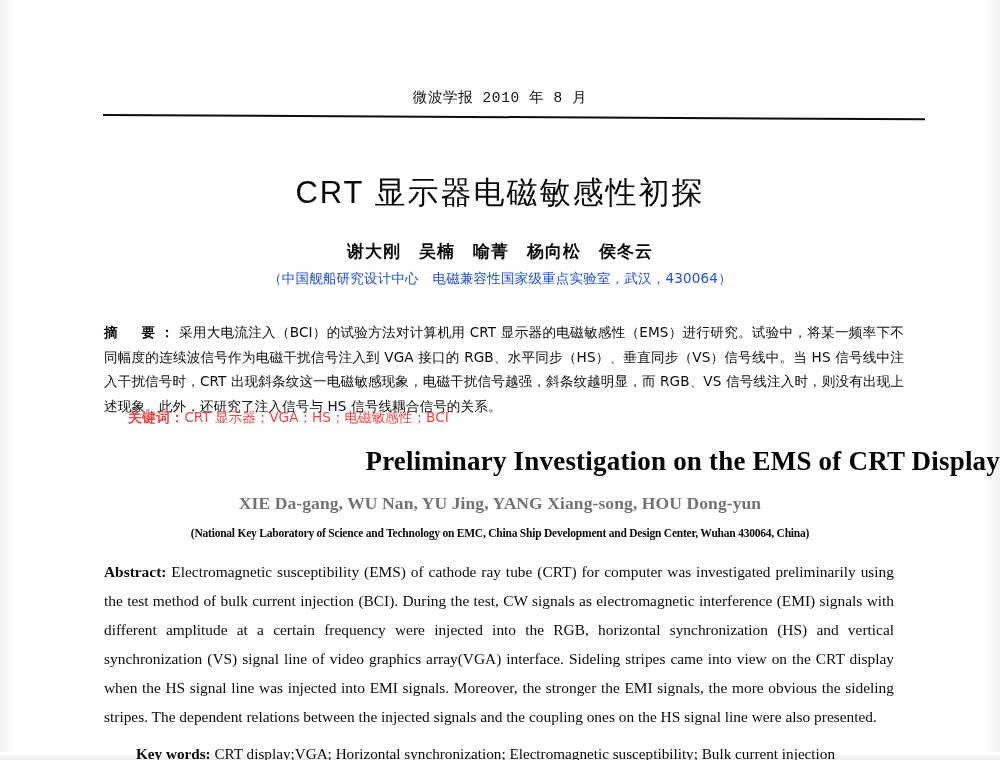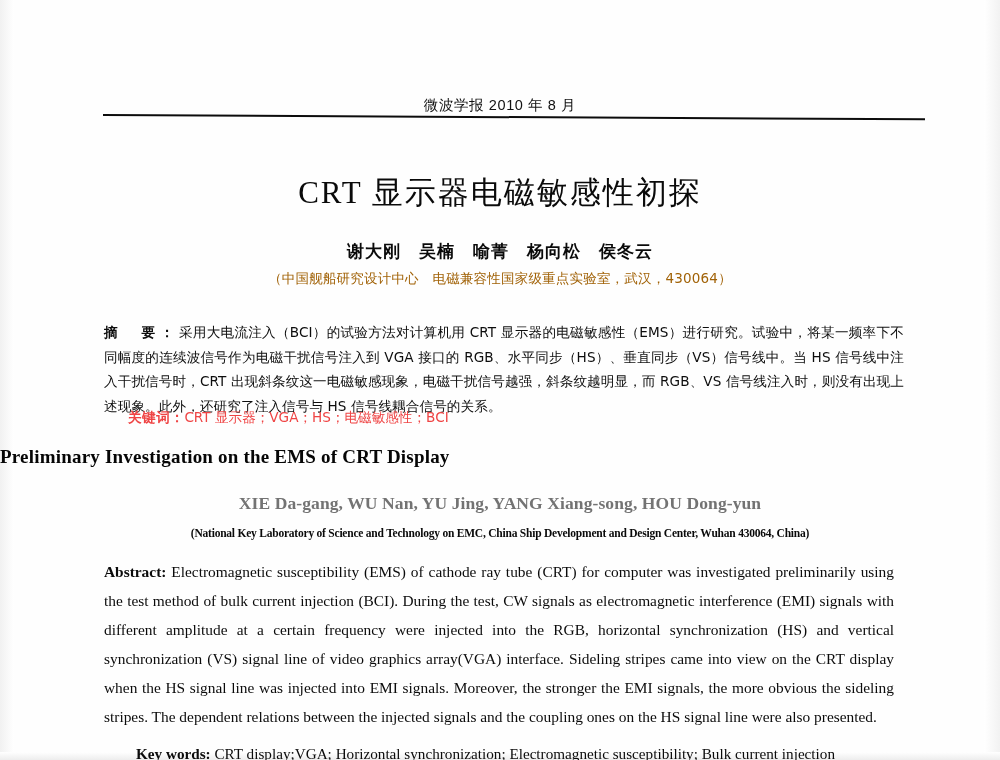--- a/index.html
+++ b/index.html
@@ -44,45 +44,44 @@
     background: linear-gradient(to top, #ededed, #ffffff);
   }
 
   
   .running-head {
     position: absolute;
     left: 0;
     top: 88px;
     width: 1000px;
     text-align: center;
-    font-family: Liberation Sans, sans-serif;
+    font-family: Liberation Mono, monospace;
     font-size: 14.5px;
     letter-spacing: 0.6px;
     color: #111;
-    margin-top: 8px;
   }
   .head-rule {
     position: absolute;
     left: 103px;
     top: 114px;
     width: 822px;
     height: 0;
     border-top: 2.2px solid #0c0c0c;
     transform: rotate(0.30deg);
     transform-origin: left center;
   }
 
   
   .cn-title {
     position: absolute;
     left: 0;
     top: 172px;
     width: 1000px;
     text-align: center;
-    font-family: Liberation Serif, serif;
+    font-family: Liberation Sans, sans-serif;
     font-size: 31px;
     font-weight: 400;
     letter-spacing: 2px;
     color: #0a0a0a;
   }
 
   
   .cn-authors {
     position: absolute;
     left: 0;
@@ -99,21 +98,21 @@
   
   .cn-affil {
     position: absolute;
     left: 0;
     top: 270px;
     width: 1000px;
     text-align: center;
     font-family: "DejaVu Sans", sans-serif;
     font-size: 13.5px;
     letter-spacing: 0.2px;
-    color: #a16207;
+    color: #1d4ed8;
   }
 
   
   .cn-abstract {
     position: absolute;
     left: 104px;
     top: 320px;
     width: 800px;
     font-family: "DejaVu Sans", sans-serif;
     font-size: 13.6px;
@@ -143,23 +142,23 @@
     font-weight: bold;
     letter-spacing: 0.5px;
   }
 
   
   .en-title {
     position: absolute;
     left: 0;
     top: 446px;
     width: 1000px;
-    text-align: left;
-    font-family: "Liberation Serif", "DejaVu Serif", serif;
-    font-size: 19px;
+    text-align: right;
+    font-family: "Liberation Serif", "DejaVu Serif", serif;
+    font-size: 27px;
     font-weight: bold;
     letter-spacing: 0.2px;
     color: #060606;
   }
 
   
   .en-authors {
     position: absolute;
     left: 0;
     top: 493px;

